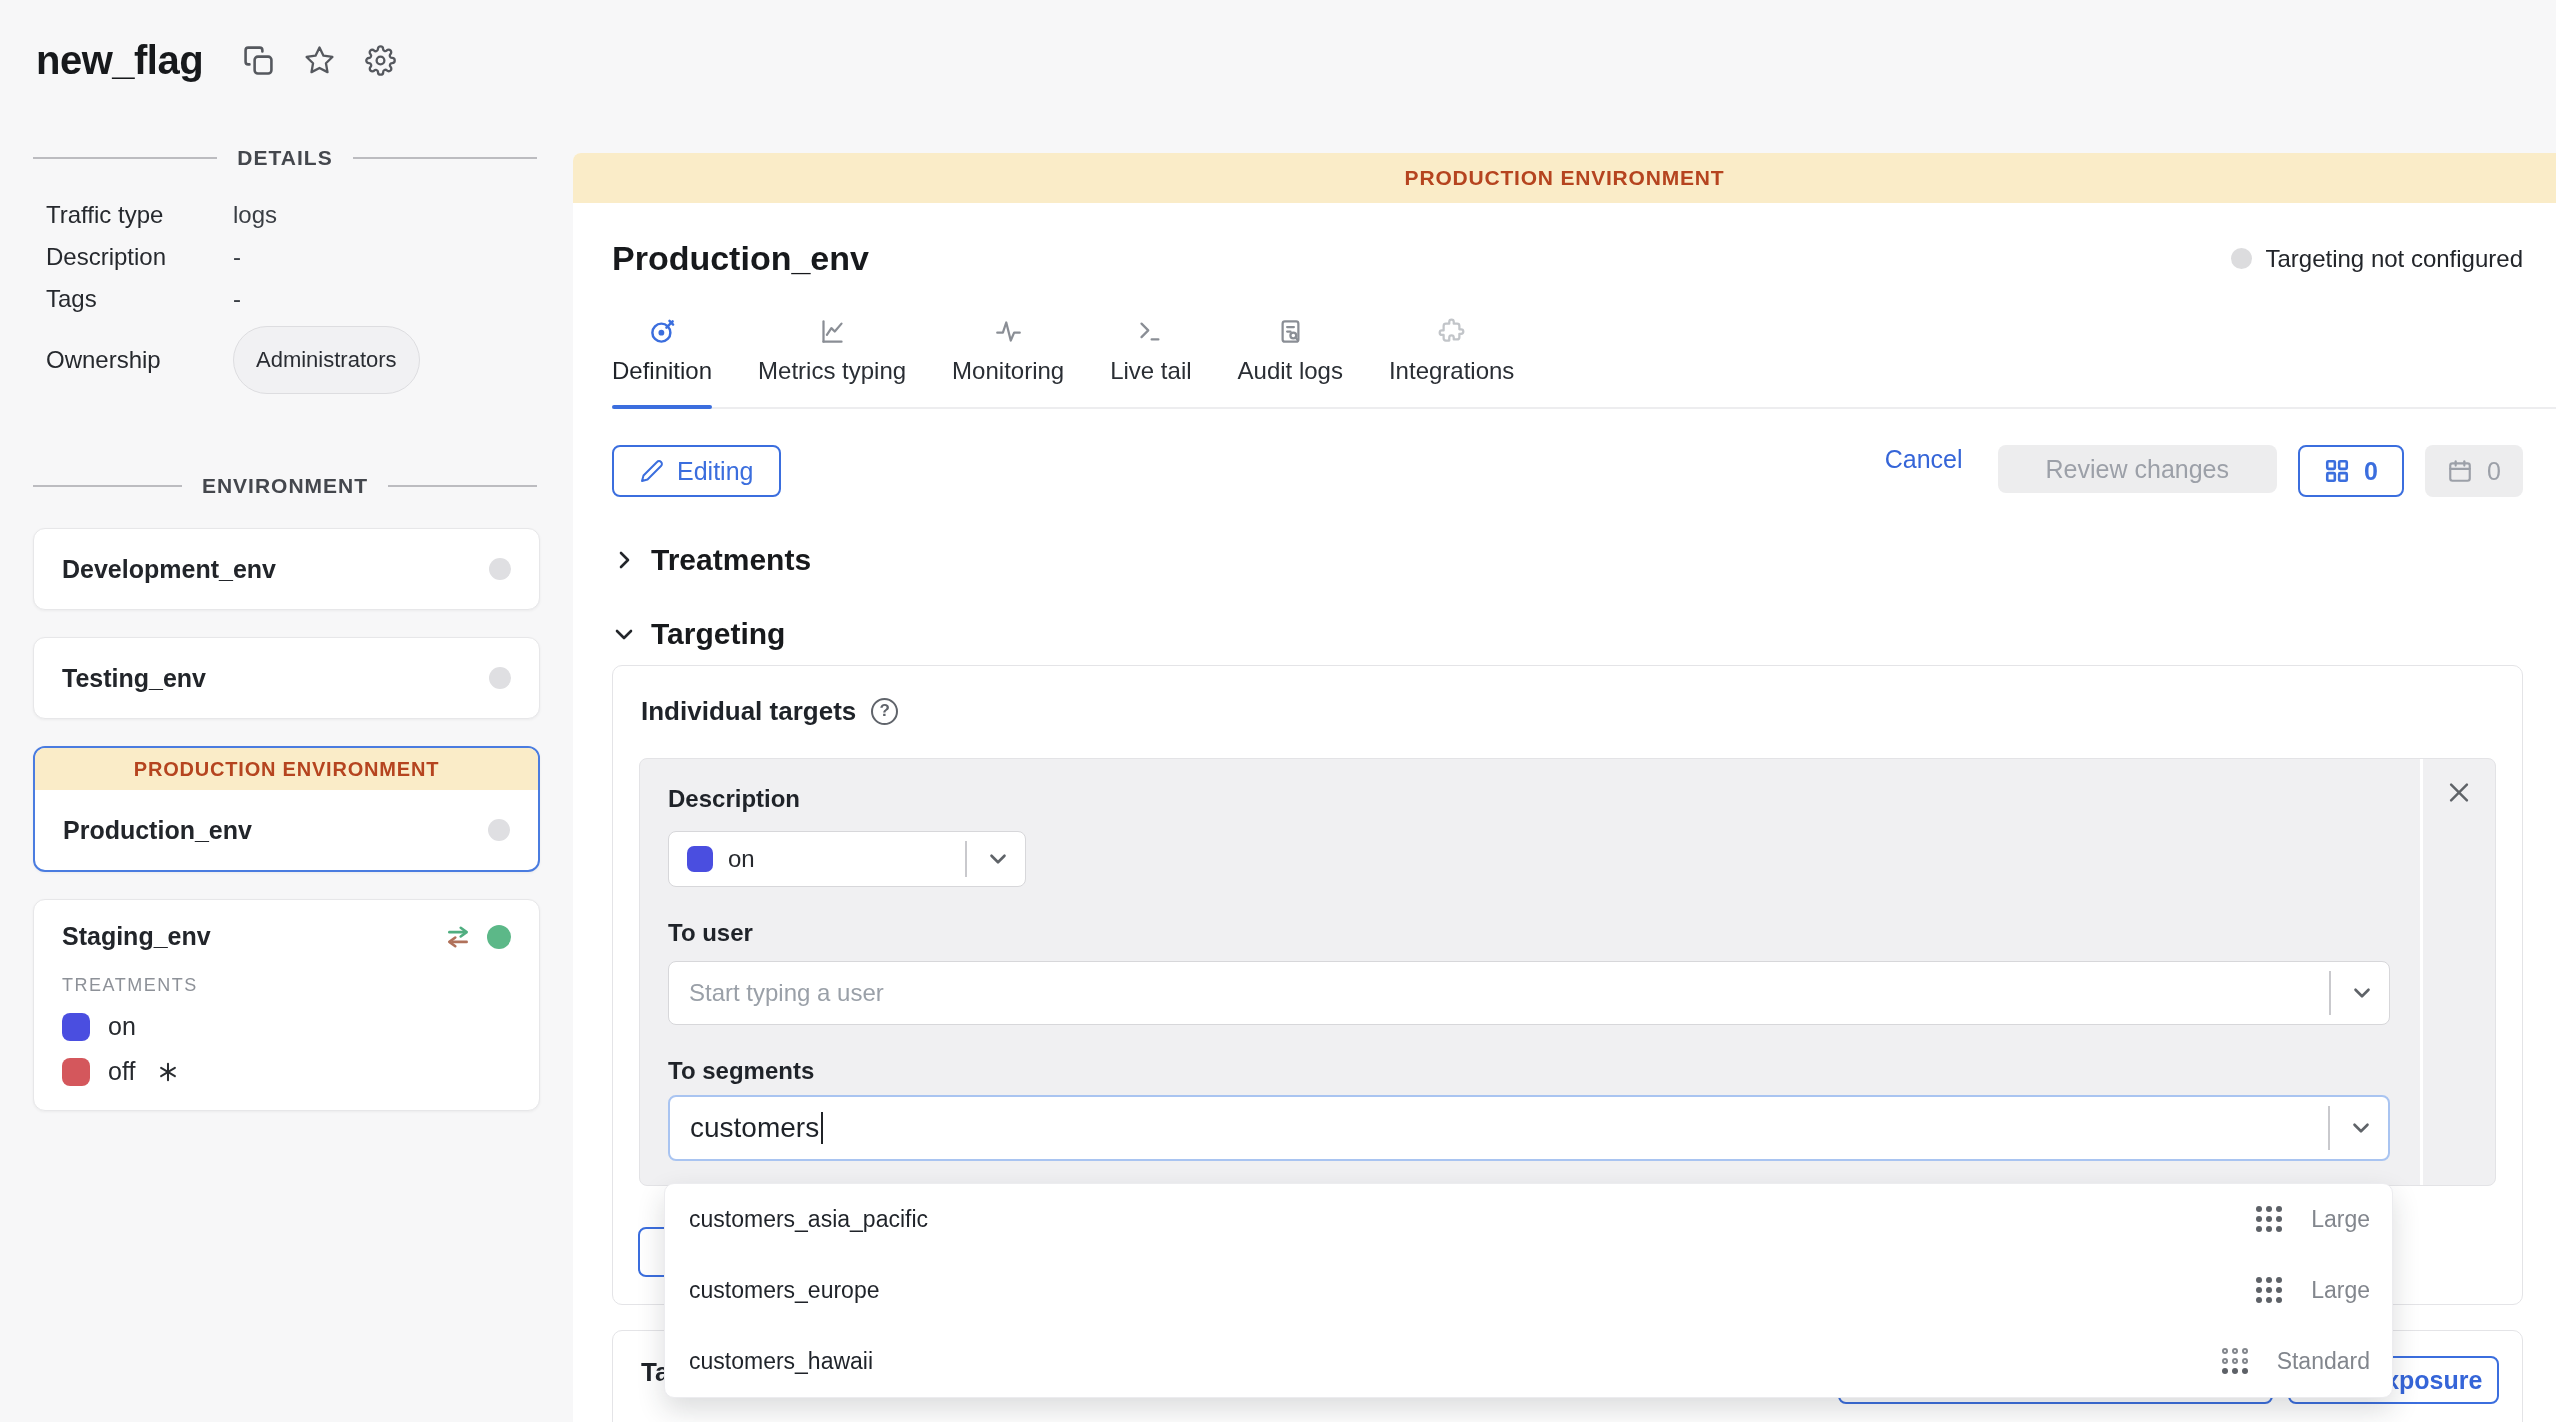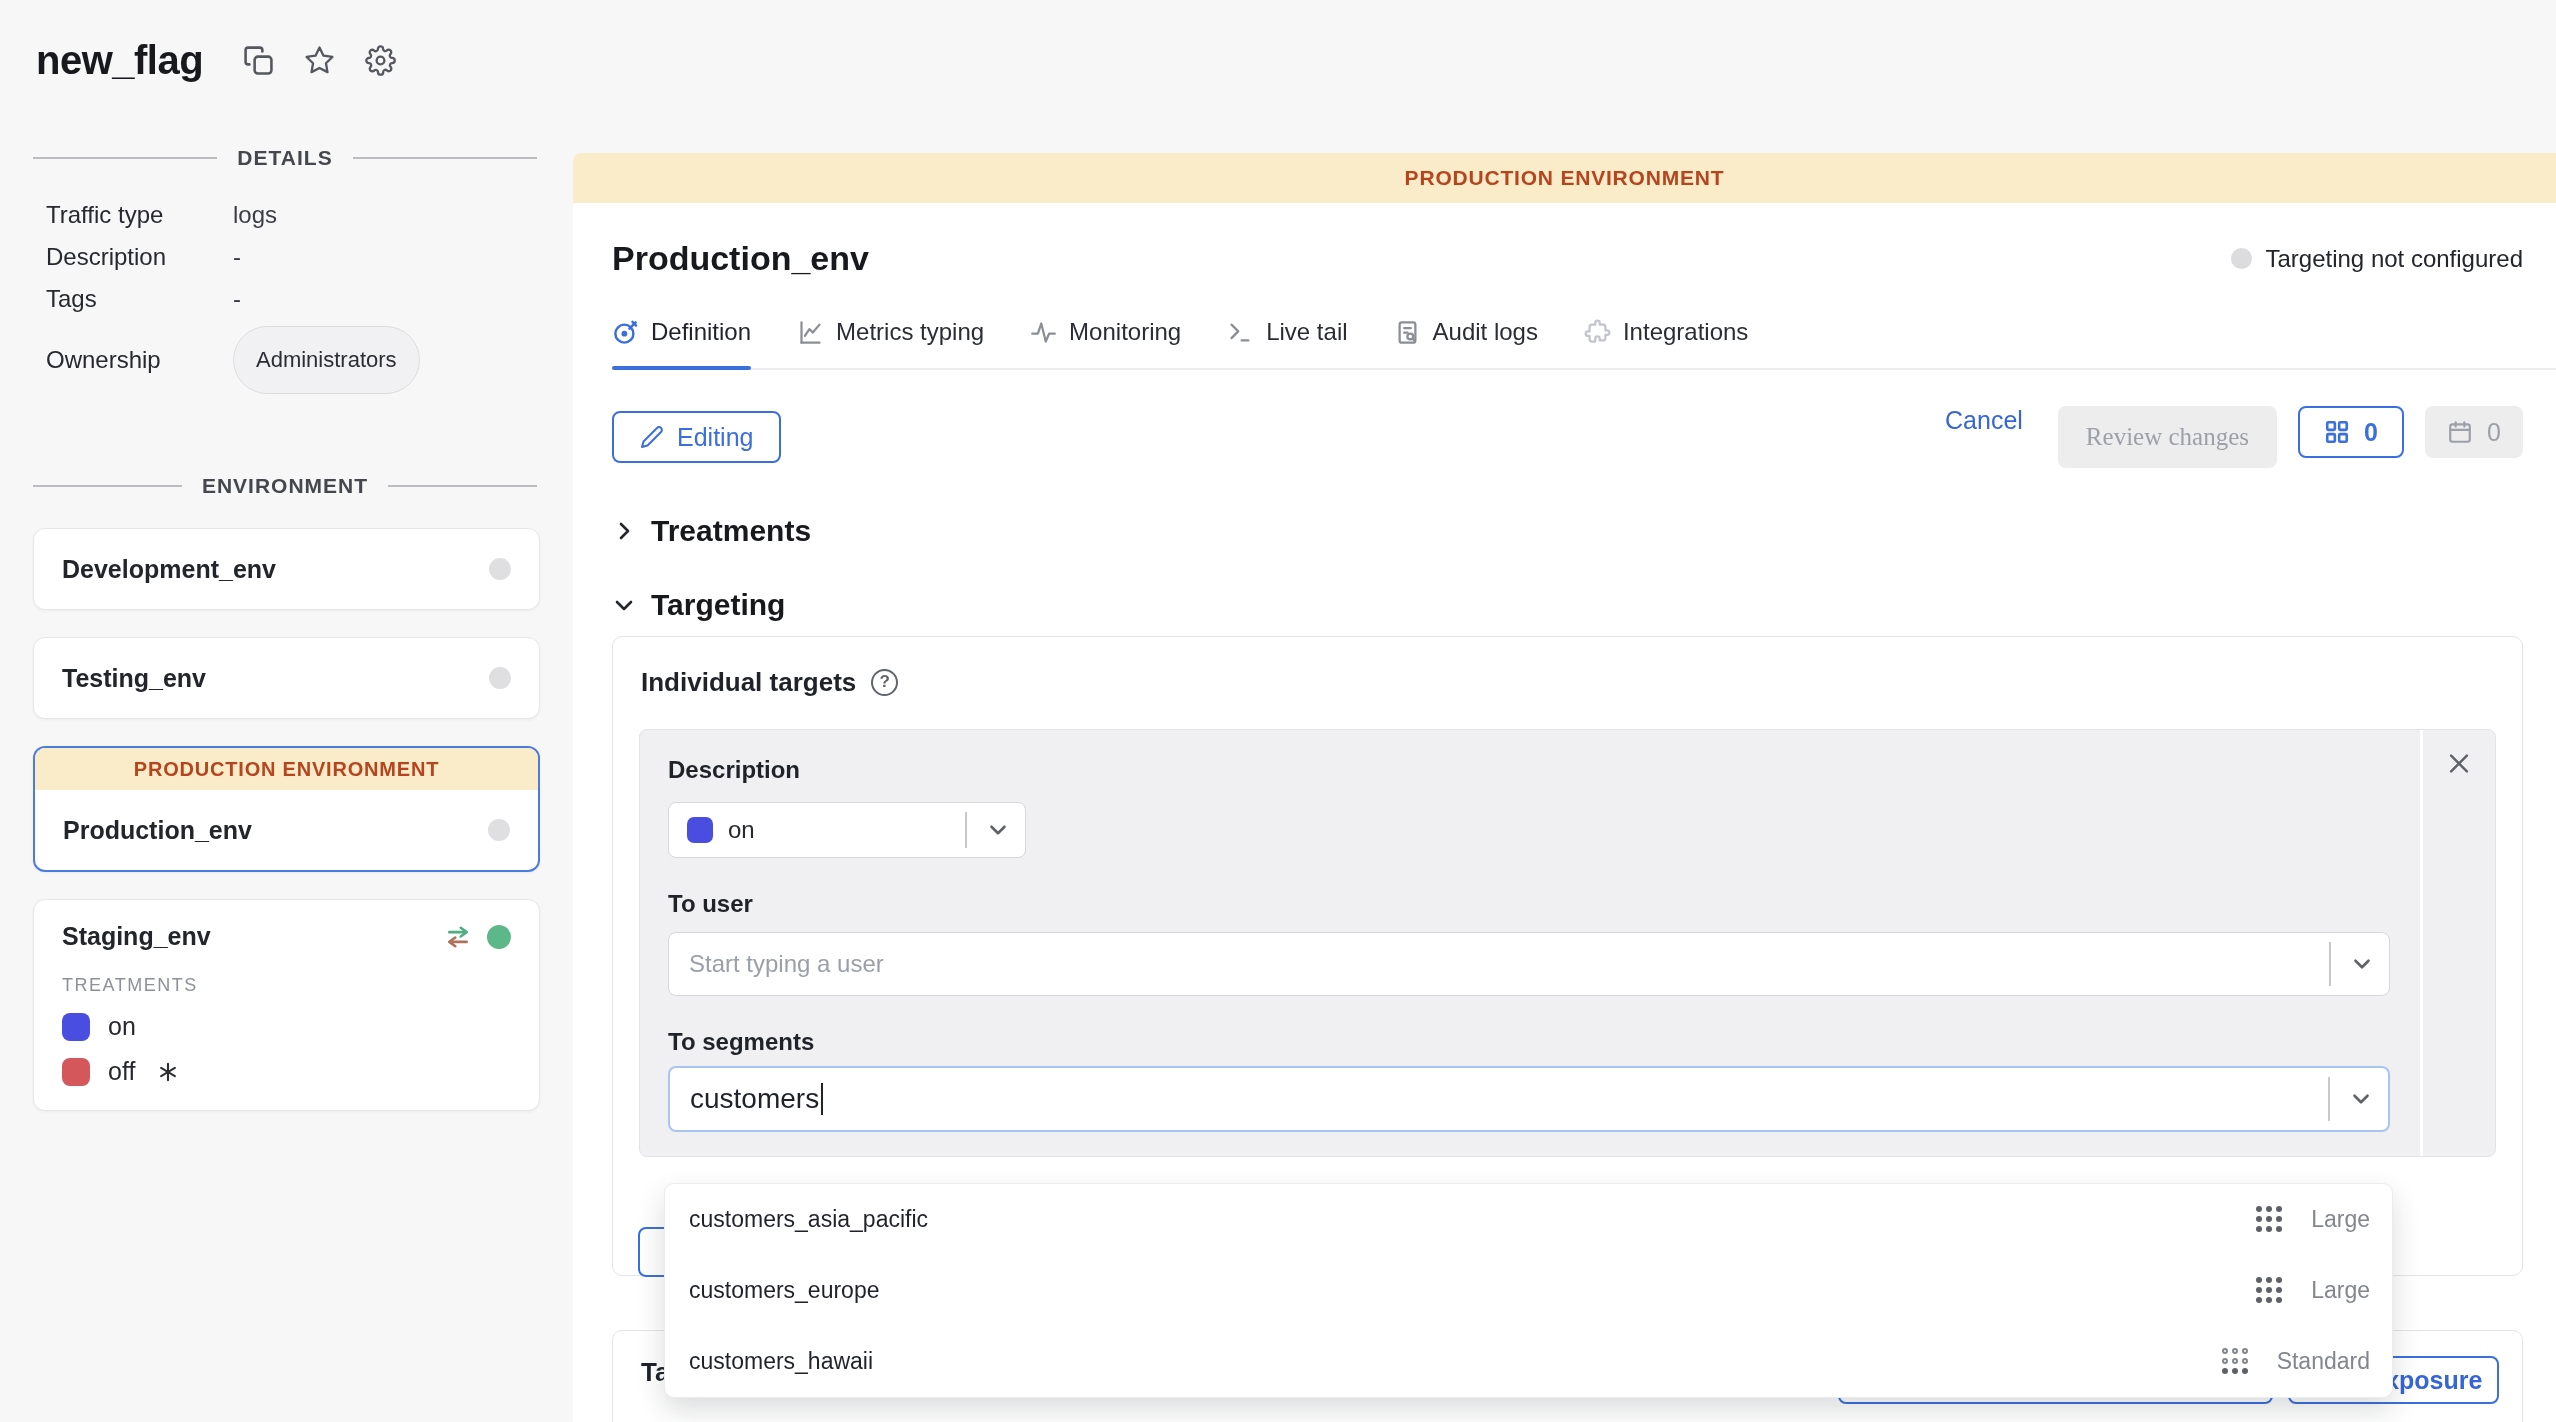--- a/index.html
+++ b/index.html
@@ -60,36 +60,36 @@
       font-size:21px; font-weight:700; letter-spacing:0.8px; color:#b5441f; }
   .main-inner { padding:0 33px 0 39px; }
 
   .title-row { margin-top:36px; display:flex; align-items:center; }
   .env-title { font-size:34px; font-weight:700; color:#17191c; }
   .targeting-status { margin-left:auto; display:flex; align-items:center; gap:13px; }
   .status-dot { width:21px; height:21px; border-radius:50%; background:#dcdcde; }
   .targeting-status span { font-size:24px; color:#22252a; }
 
   .tabs { margin-top:40px; margin-right:-33px; display:flex; gap:46px; border-bottom:2px solid #ededef; }
-  .tab { display:flex; align-items:center; gap:12px; padding-bottom:22px; cursor:pointer; position:relative; }
+  .tab { display:flex; align-items:center; gap:12px; padding-bottom:22px; cursor:pointer; position:relative;flex-direction:column; }
   .tab svg { width:27px; height:27px; }
   .tab .tab-label { font-size:24px; color:#2a2e34; }
   .tab--active::after { content:""; position:absolute; left:0; right:0; bottom:-2px; height:4px; background:#3b6ede; border-radius:2px; }
   .tab--active .tab-label { color:#1f2329; }
   .icon-gray { color:#8a8e95; }
   .icon-blue { color:#3b6ede; }
   .icon-light { color:#c2c5c9; }
 
   .actions-row { margin-top:36px; display:flex; align-items:center; }
   .btn { border-radius:8px; display:flex; align-items:center; justify-content:center; cursor:pointer; }
   .btn-editing { height:52px; padding:0 26px; gap:13px; border:2px solid #3b6ede; background:#fff; color:#3b6ede; font-size:25px; }
   .btn-editing svg { width:24px; height:24px; }
   .right-actions { margin-left:auto; display:flex; gap:21px; }
   .link-cancel { color:#3565d8; font-size:25px; cursor:pointer; margin-right:14px; }
-  .btn-review { height:62px; padding:0 28px; background:#ededee; color:#9ca0a8; font-size:25px;font-family:Liberation Serif, serif; }
+  .btn-review { height:48px; padding:0 48px; background:#ededee; color:#9ca0a8; font-size:25px; }
   .btn-count { height:52px; gap:14px; font-size:25px; font-weight:700; }
   .btn-count svg { width:26px; height:26px; }
   .btn-count--active { width:106px; border:2px solid #3b6ede; background:#fff; color:#3b6ede; }
   .btn-count--disabled { width:98px; background:#ededee; color:#9ca0a8; font-weight:400; }
 
   .section-row { display:flex; align-items:center; gap:15px; }
   .section-row svg { width:24px; height:24px; color:#23262b; }
   .section-title { font-size:30px; font-weight:700; color:#17191c; }
   .section-row--treatments { margin-top:46px; }
   .section-row--targeting { margin-top:40px; }

